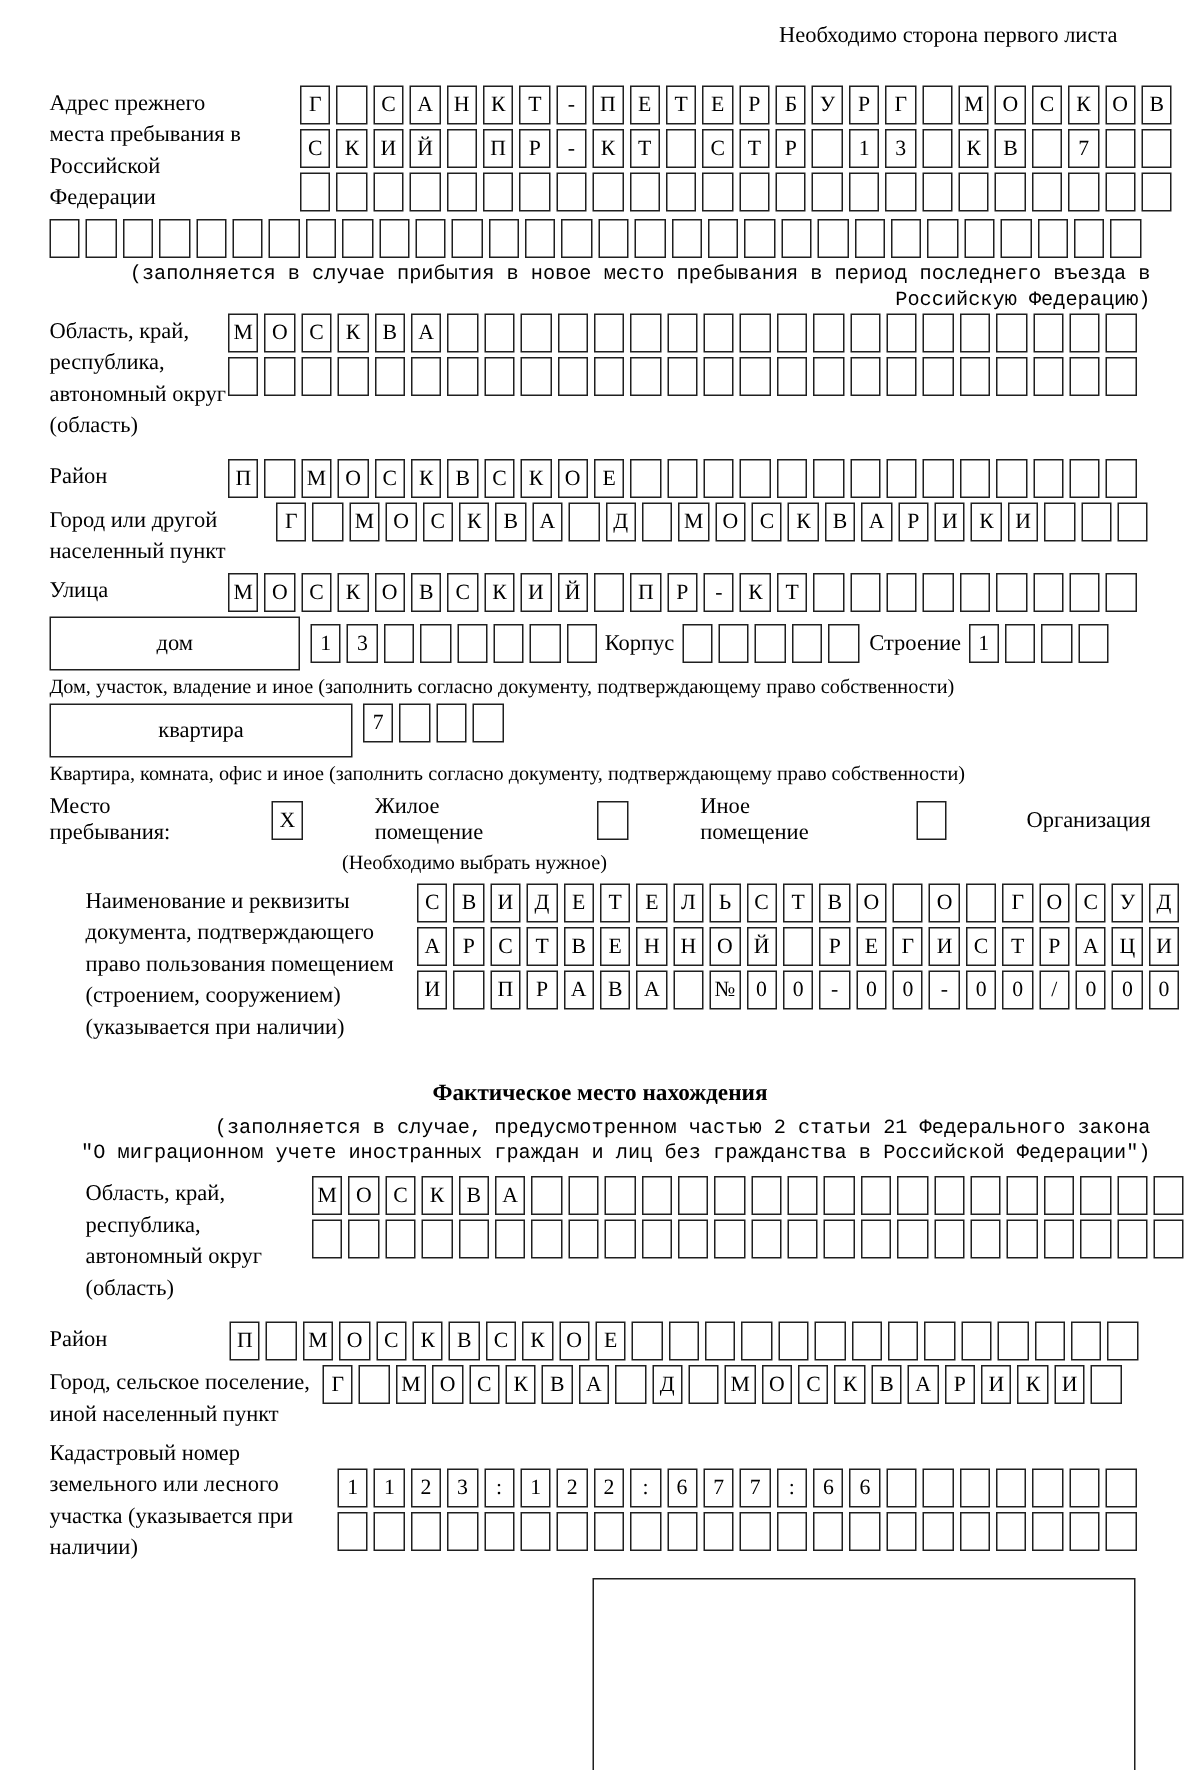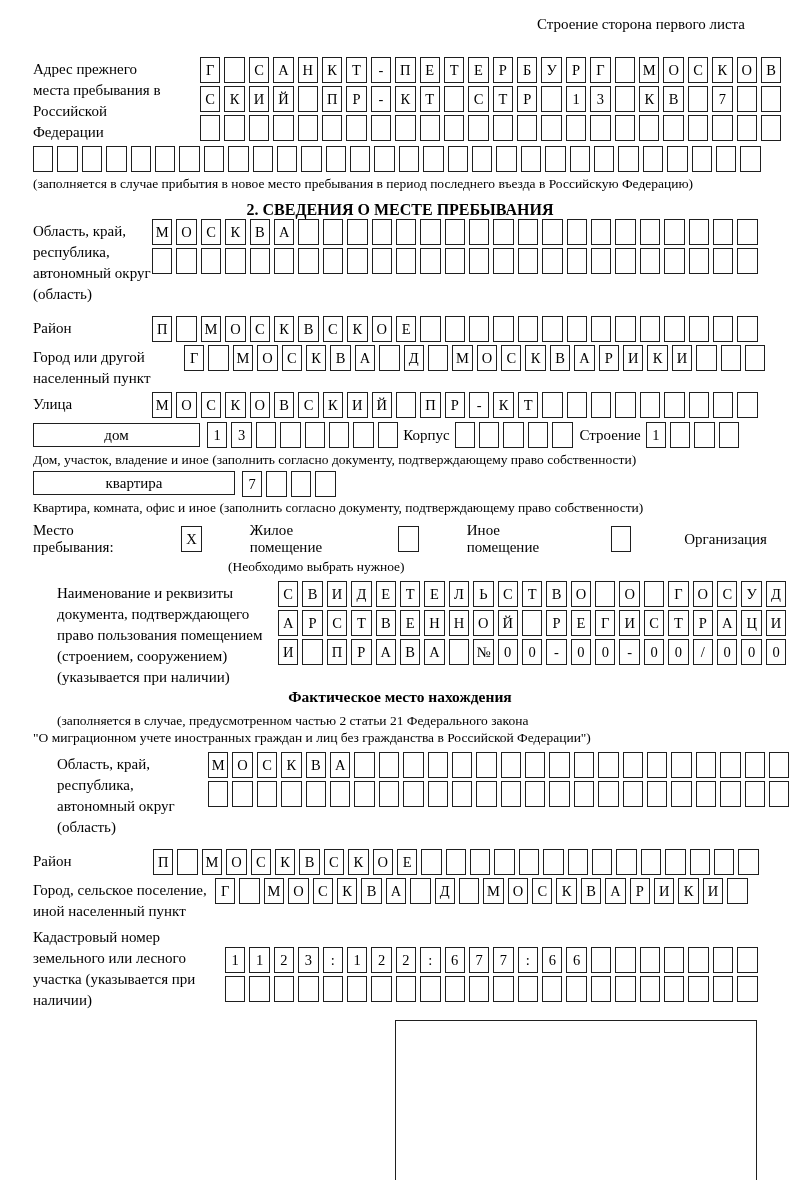--- a/index.html
+++ b/index.html
@@ -18,28 +18,28 @@
   .rows{ display:flex; flex-direction:column; gap:3px; }
   .boxrow{ display:flex; gap:4px; flex:0 0 auto; }
   .cell{
     box-sizing:border-box; flex:0 0 auto;
     width:20.4px; height:26px;
     border:1.6px solid #1f1f1f;
     display:flex; align-items:center; justify-content:center;
     font-size:14.5px;
   }
   .wide-box{
-    box-sizing:border-box; border:1.6px solid #1f1f1f; height:24px;
+    box-sizing:border-box; border:1.6px solid #1f1f1f; height:36px;
     display:flex; align-items:center; justify-content:center;
     font-size:15px; flex:0 0 auto;
   }
   .note{ font-size:13.5px; line-height:17px; }
-  .center{ text-align:left; }
+  .center{ text-align:right;font-family:Liberation Mono, monospace; }
   .h2{ font-weight:bold; font-size:16px; text-align:center; margin-top:9px; }
-  .h3{ font-weight:bold; font-size:15.5px; text-align:center; }
+  .h3{ font-weight:bold; font-size:15.5px; text-align:center; margin-top:24px; }
   .inline-lbl{ font-size:15px; line-height:28px; flex:0 0 auto; }
   .stay{ display:flex; align-items:center; margin-top:6px; font-size:15px;gap:18px; }
   .stamp-box{
     box-sizing:border-box;
     width:362px; height:177px; border:1.8px solid #1f1f1f;
     margin-left:362px; margin-top:9px;
   }
   
   .w139{width:139px;} .w119{width:119px;} .w151{width:151px;}
   .w221{width:221px;} .w182{width:182px;} .w192{width:192px;} .w120{width:120px;}
@@ -51,21 +51,21 @@
   .gap5{width:5px;flex:0 0 auto;}
   .note-indent{ padding-left:195px; margin-top:2px;font-family:Liberation Serif, serif; }
   .full-row{ margin-top:3px; }
   .addr{ margin-top:24px;gap:28px; }
 </style>
 </head>
 <body>
 
 <div class="page">
 
-  <div class="corner">Строение сторона первого листа</div>
+  <div class="corner">Необходимо сторона первого листа</div>
 
   <div class="row addr">
     <div class="lbl w139">Адрес прежнего места пребывания в Российской Федерации</div>
     <div class="rows">
       <div class="boxrow">
           <span class="cell">Г</span>
           <span class="cell"></span>
           <span class="cell">С</span>
           <span class="cell">А</span>
           <span class="cell">Н</span>
@@ -170,21 +170,20 @@
       <span class="cell"></span>
       <span class="cell"></span>
       <span class="cell"></span>
       <span class="cell"></span>
       <span class="cell"></span>
       <span class="cell"></span>
       <span class="cell"></span>
     </div>
   <div class="note center mt3">(заполняется в случае прибытия в новое место пребывания в период последнего въезда в Российскую Федерацию)</div>
 
-  <div class="h2">2. СВЕДЕНИЯ О МЕСТЕ ПРЕБЫВАНИЯ</div>
 
   <div class="row">
     <div class="lbl w119">Область, край, республика, автономный округ (область)</div>
     <div class="rows">
       <div class="boxrow">
           <span class="cell">М</span>
           <span class="cell">О</span>
           <span class="cell">С</span>
           <span class="cell">К</span>
           <span class="cell">В</span>

